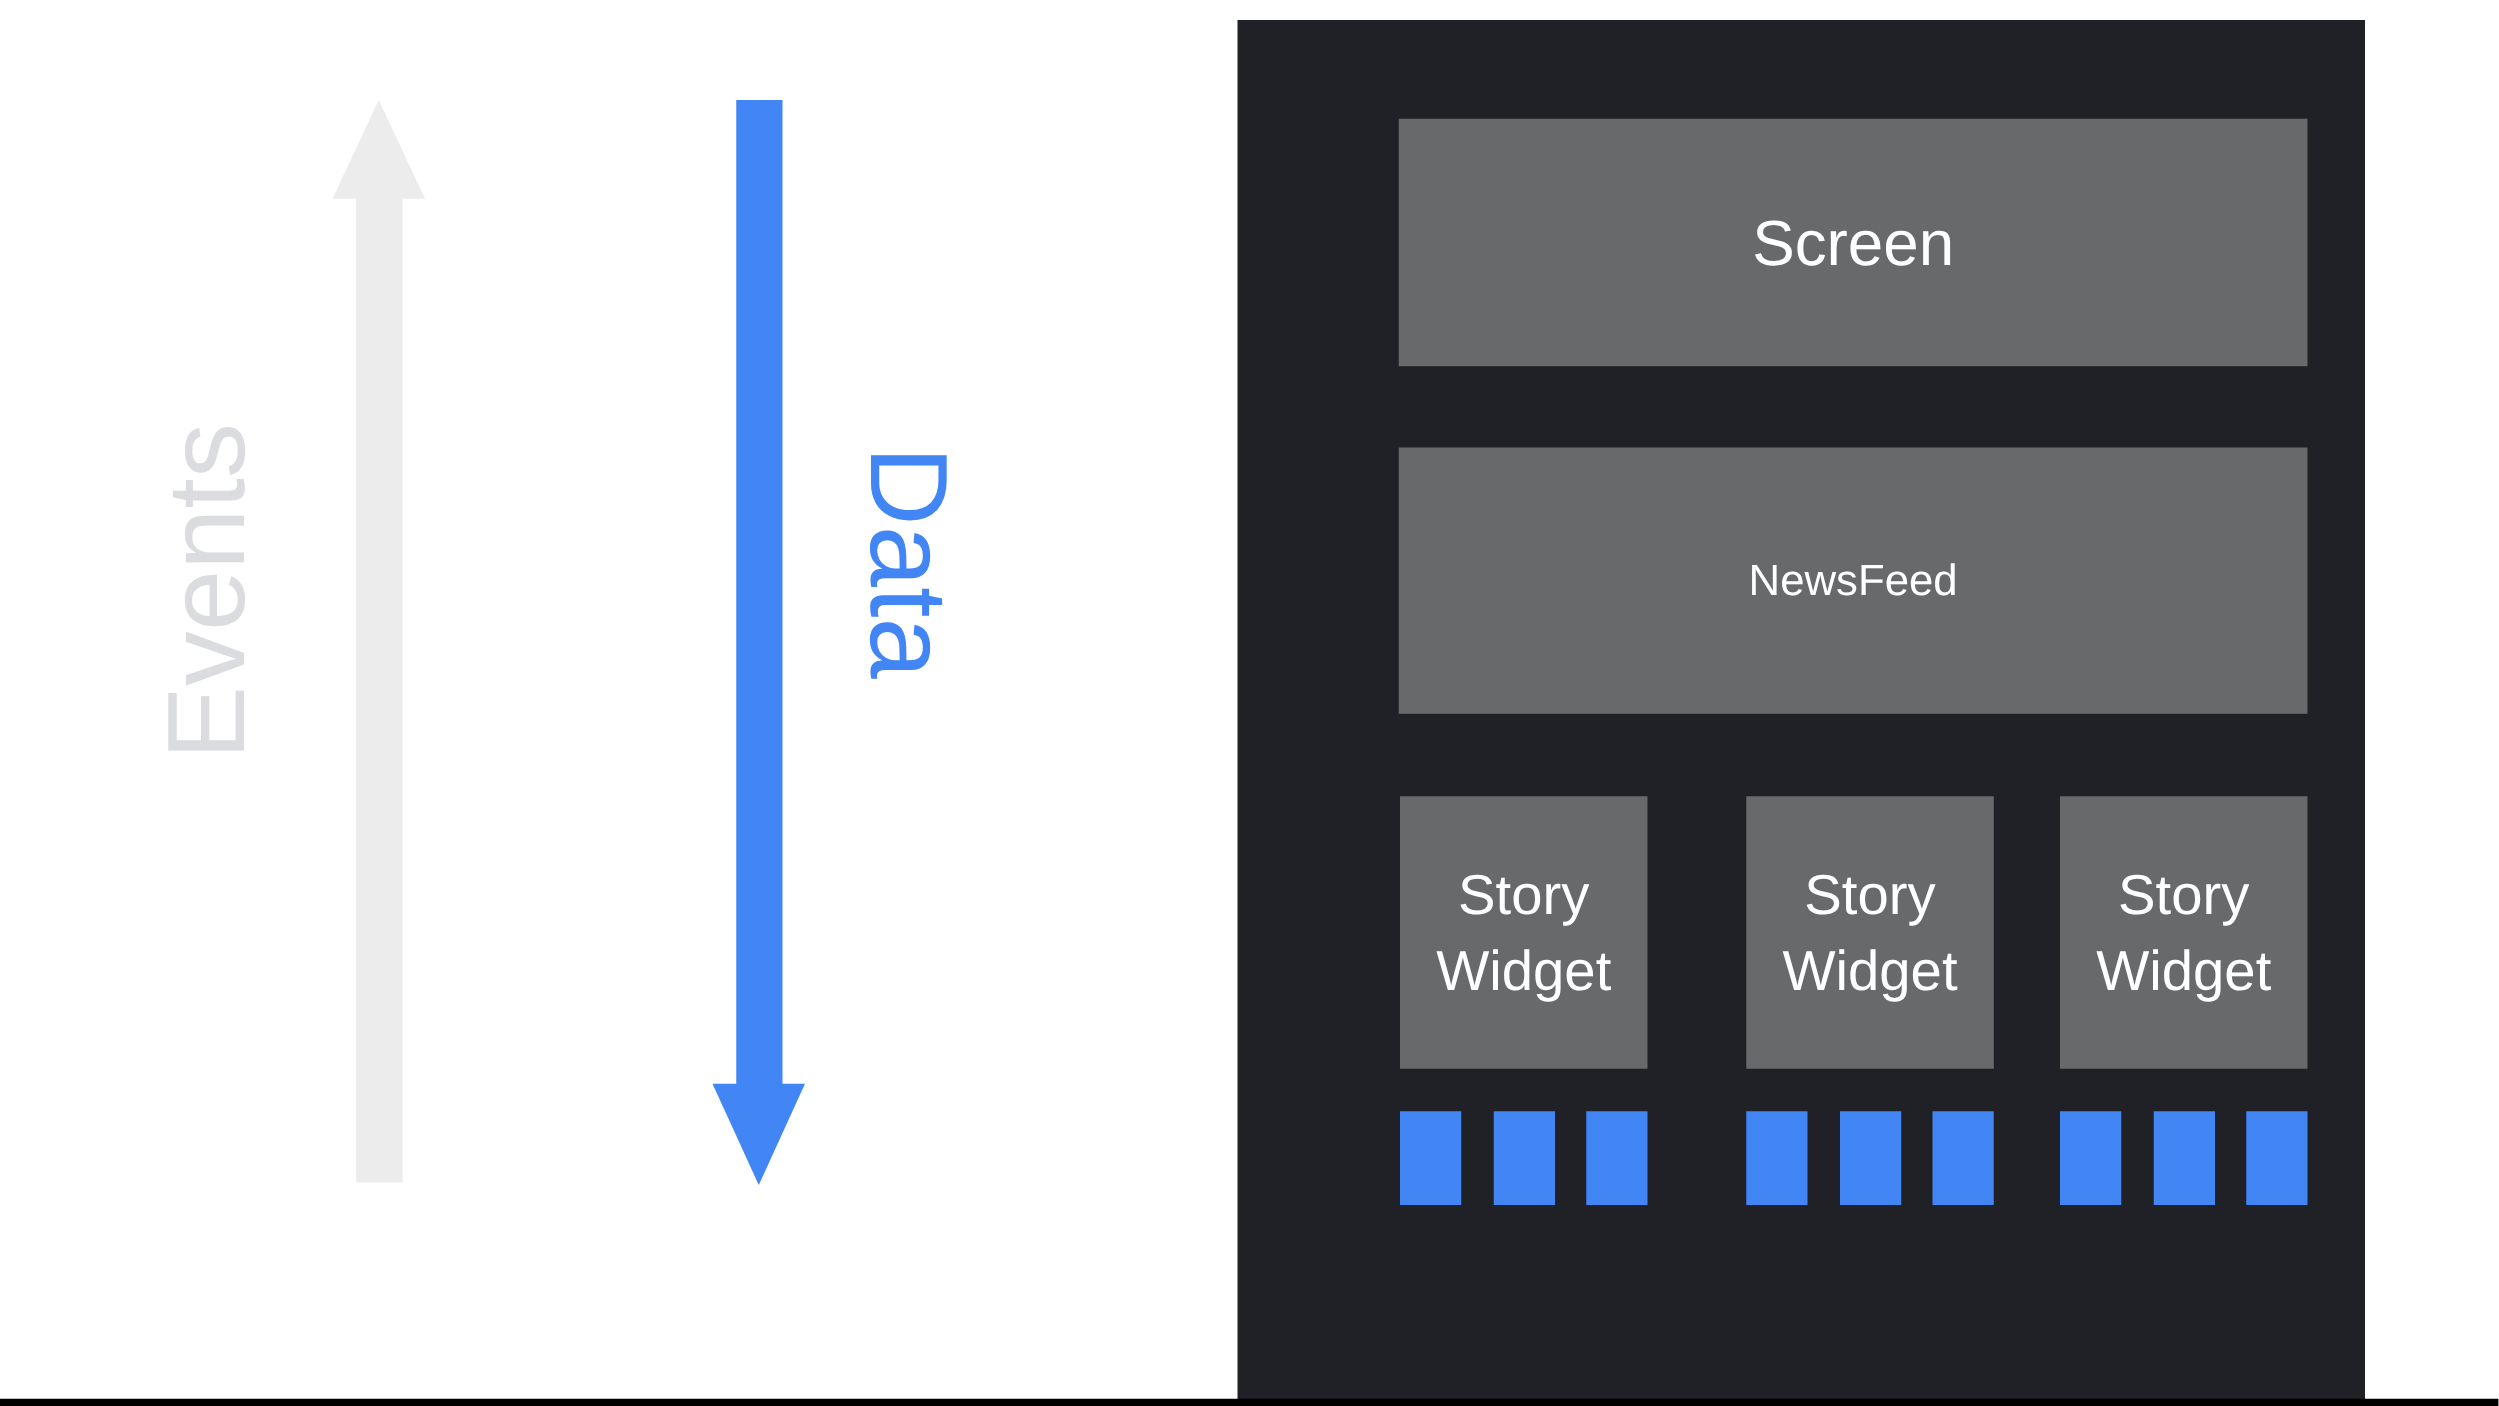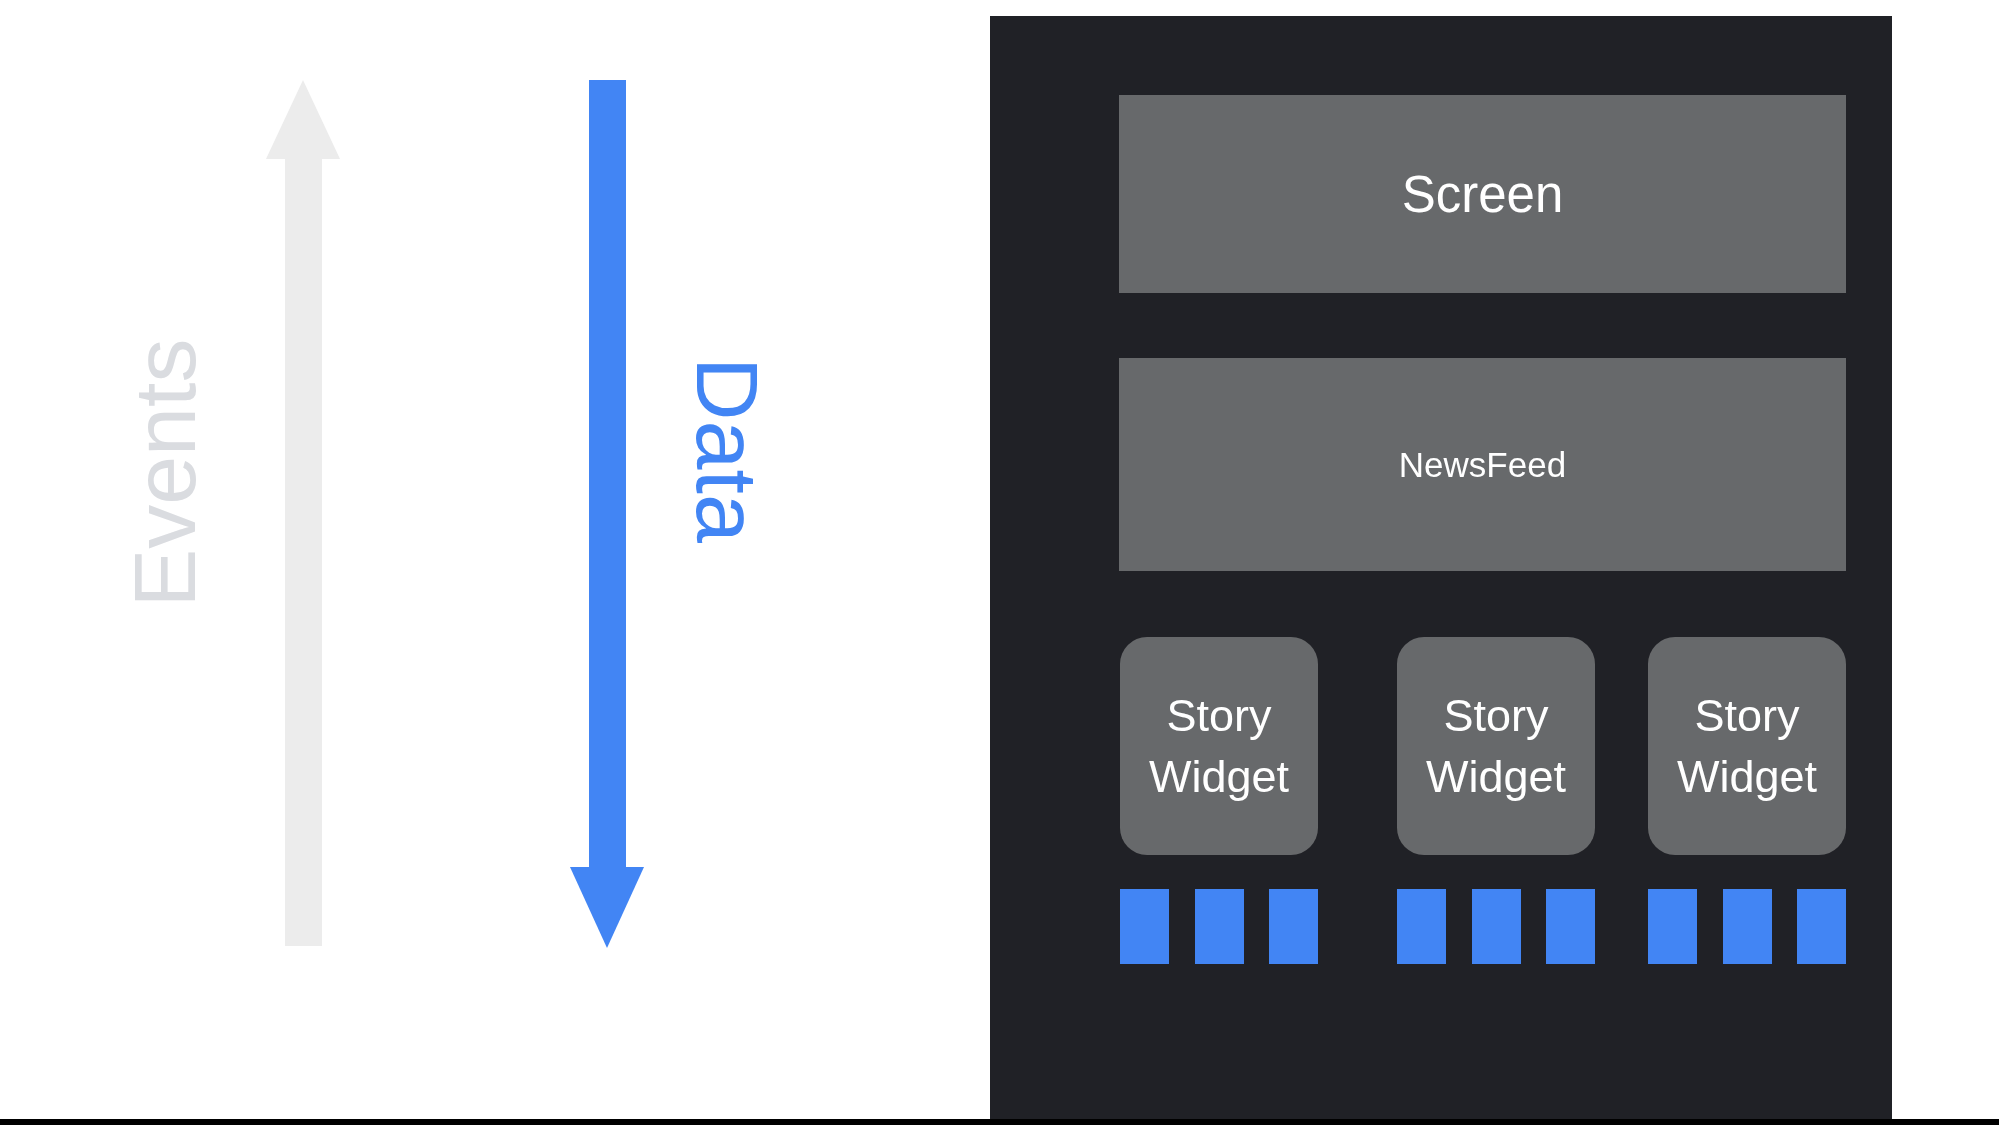--- a/index.html
+++ b/index.html
@@ -85,21 +85,20 @@
     background: var(--box-bg, #67696b);
     color: var(--box-text, #ffffff);
     font-size: 45px;
     line-height: 61px;
     display: flex;
     align-items: center;
     justify-content: center;
     text-align: center;
     padding: 16px 6px;
     box-sizing: border-box;
-    border-radius: 27px;
   }
   .dots-row {
     position: relative;
     margin-top: 34px;
     width: 198px;
     display: flex;
     justify-content: space-between;
   }
   .dot {
     width: 49px; height: 75px;

